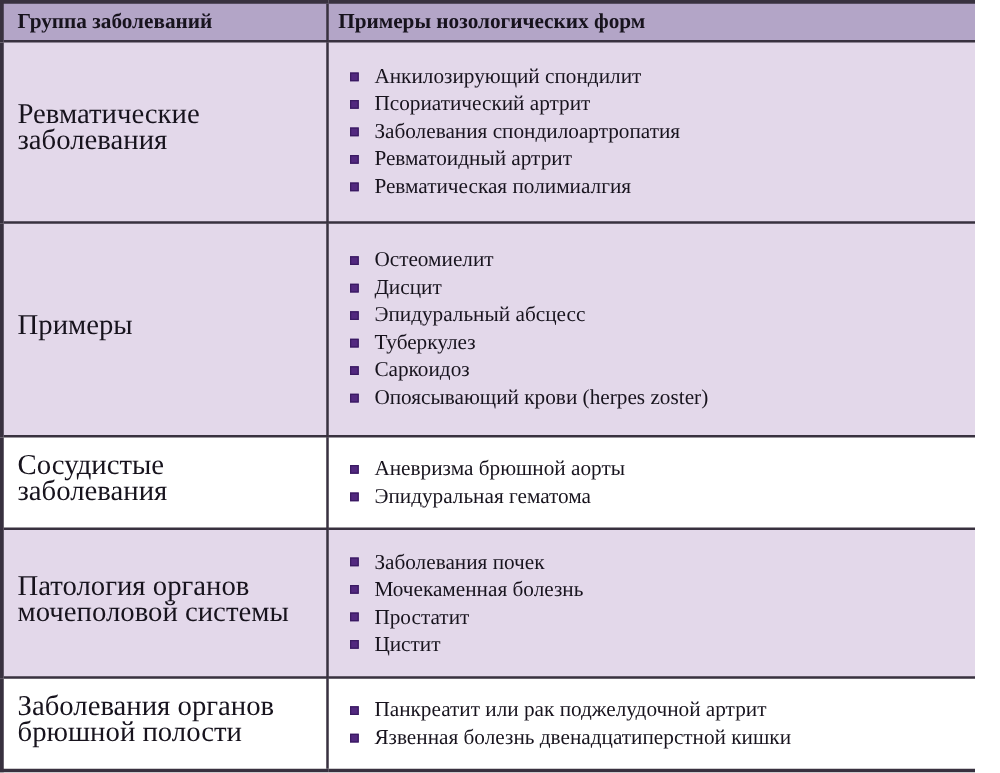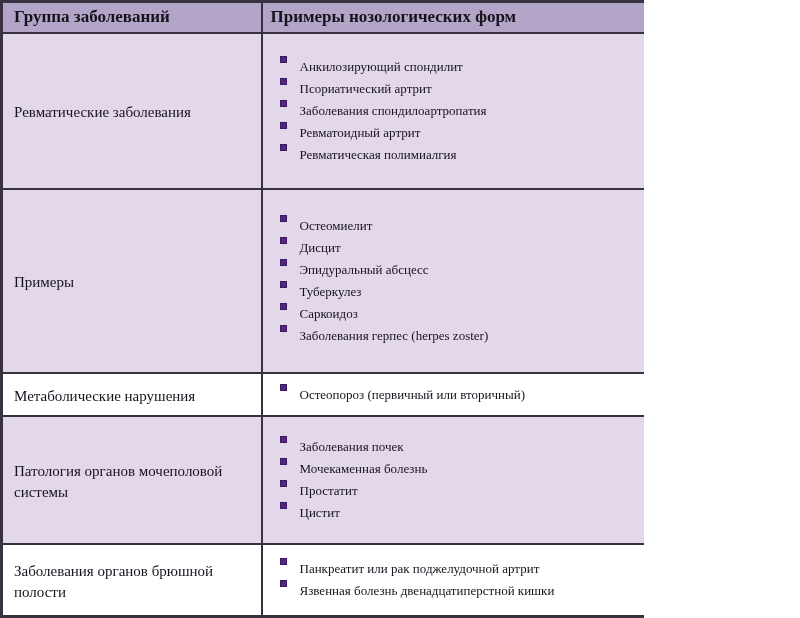--- a/index.html
+++ b/index.html
@@ -13,21 +13,21 @@
   }
   * { box-sizing: border-box; }
   html, body {
     margin: 0;
     padding: 0;
     background: #ffffff;
     font-family: "Liberation Serif", "DejaVu Serif", serif;
     color: var(--text-color);
   }
   .page {
-    width: 644px;
+    width: 780px;
     height: 618px;
     overflow: hidden;
   }
   table.nosology {
     width: 800px;
     height: 618px;
     border-collapse: collapse;
     table-layout: fixed;
   }
   table.nosology th,
@@ -50,35 +50,35 @@
     height: 31px;
     padding: 4px 8px;
   }
   th.col-group   { text-align: left; padding-left: 11px; }
   th.col-examples{ text-align: left; }
 
   tr.shaded td { background: var(--row-shaded-bg); }
   tr.plain  td { background: var(--row-plain-bg); }
 
   td.group-cell {
-    font-size: 15px;
+    font-size: 23px;
     line-height: 21px;
-    padding: 5px 8px 2px 11px;
+    padding: 5px 8px 13px 11px;
   }
   td.examples-cell { padding: 5px 6px; }
 
   ul.examples-list {
     list-style: none;
     margin: 0;
     padding: 0;
   }
   ul.examples-list li {
     display: flex;
-    align-items: flex-start;
-    font-size: 13px;
+    align-items: center;
+    font-size: 17px;
     line-height: 22px;
     min-height: 22px;
   }
   .bullet {
     flex: 0 0 auto;
     width: 7px;
     height: 7px;
     margin: 0 13px 0 11px;
     background: var(--bullet-color);
     border: 1px solid var(--bullet-border);
@@ -143,32 +143,36 @@
               <li>
                 <span class="bullet"></span>
                 <span>Туберкулез</span>
               </li>
               <li>
                 <span class="bullet"></span>
                 <span>Саркоидоз</span>
               </li>
               <li>
                 <span class="bullet"></span>
-                <span>Заболевания герпес (herpes zoster)</span>
+                <span>Опоясывающий крови (herpes zoster)</span>
               </li>
             </ul>
           </td>
         </tr>
         <tr class="plain">
-          <td class="group-cell">Метаболические нарушения</td>
-          <td class="examples-cell">
-            <ul class="examples-list">
-              <li>
-                <span class="bullet"></span>
-                <span>Остеопороз (первичный или вторичный)</span>
+          <td class="group-cell">Сосудистые заболевания</td>
+          <td class="examples-cell">
+            <ul class="examples-list">
+              <li>
+                <span class="bullet"></span>
+                <span>Аневризма брюшной аорты</span>
+              </li>
+              <li>
+                <span class="bullet"></span>
+                <span>Эпидуральная гематома</span>
               </li>
             </ul>
           </td>
         </tr>
         <tr class="shaded">
           <td class="group-cell">Патология органов мочеполовой системы</td>
           <td class="examples-cell">
             <ul class="examples-list">
               <li>
                 <span class="bullet"></span>

